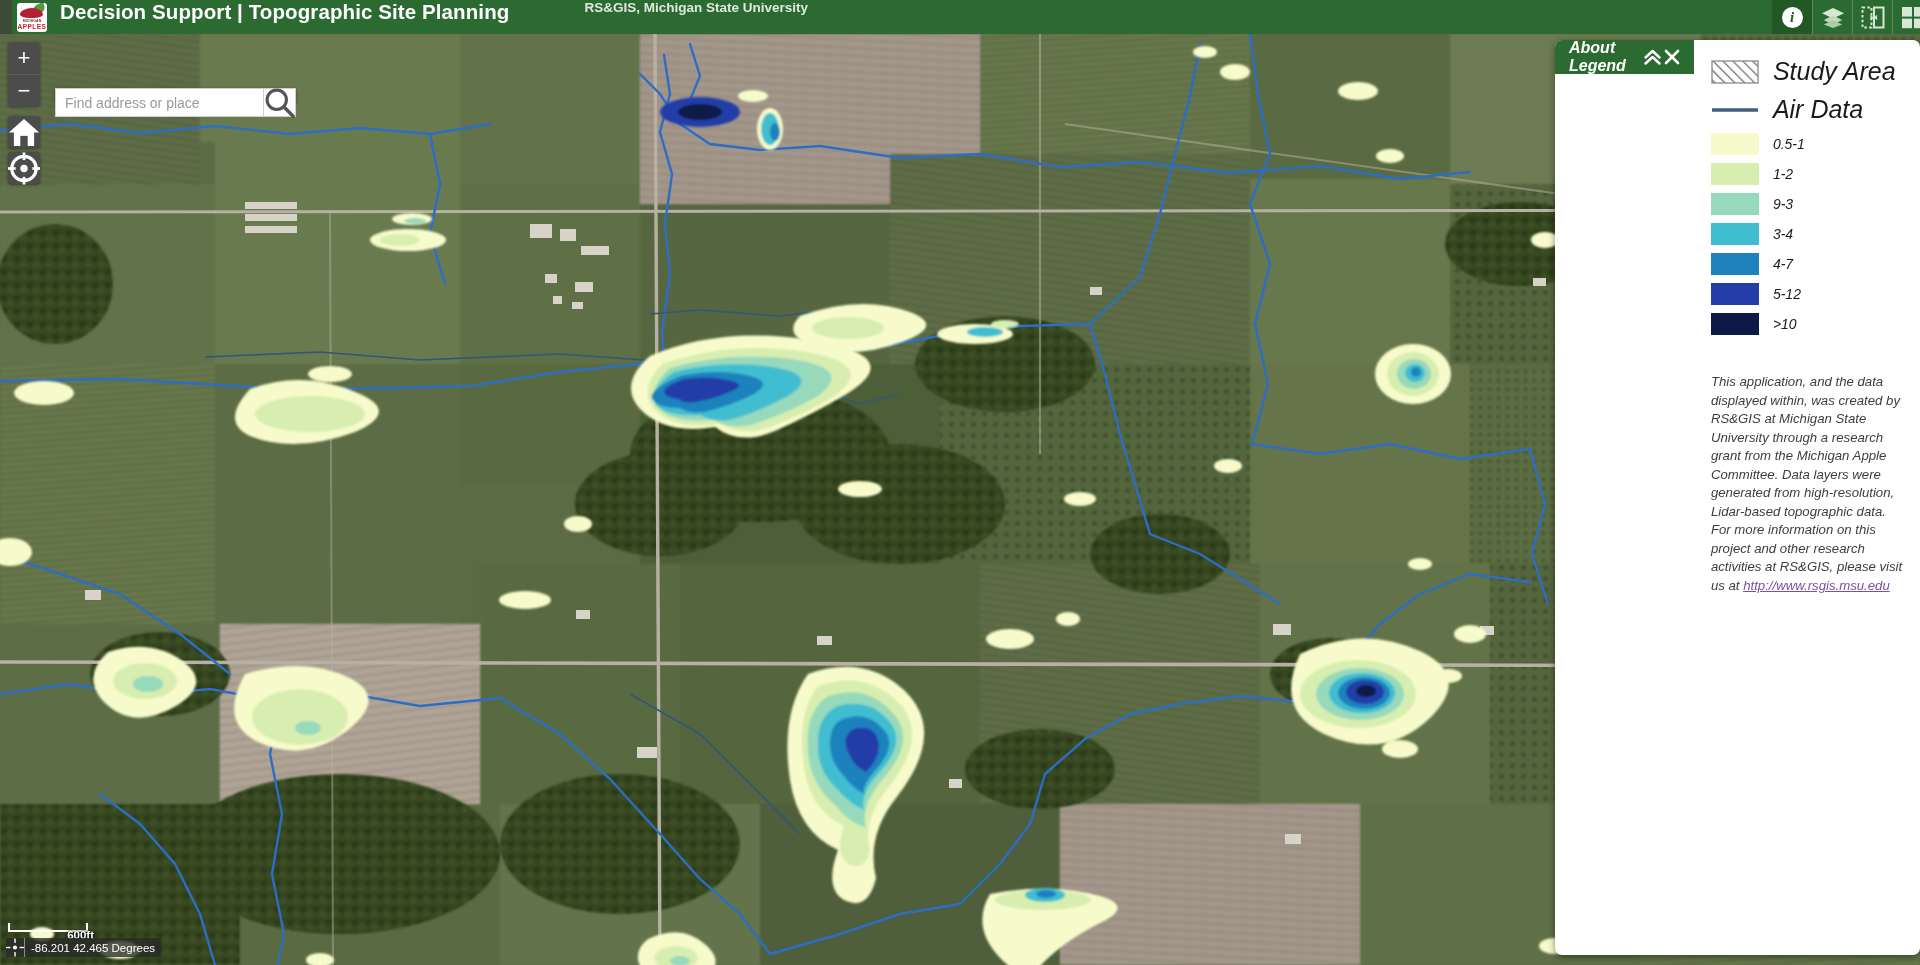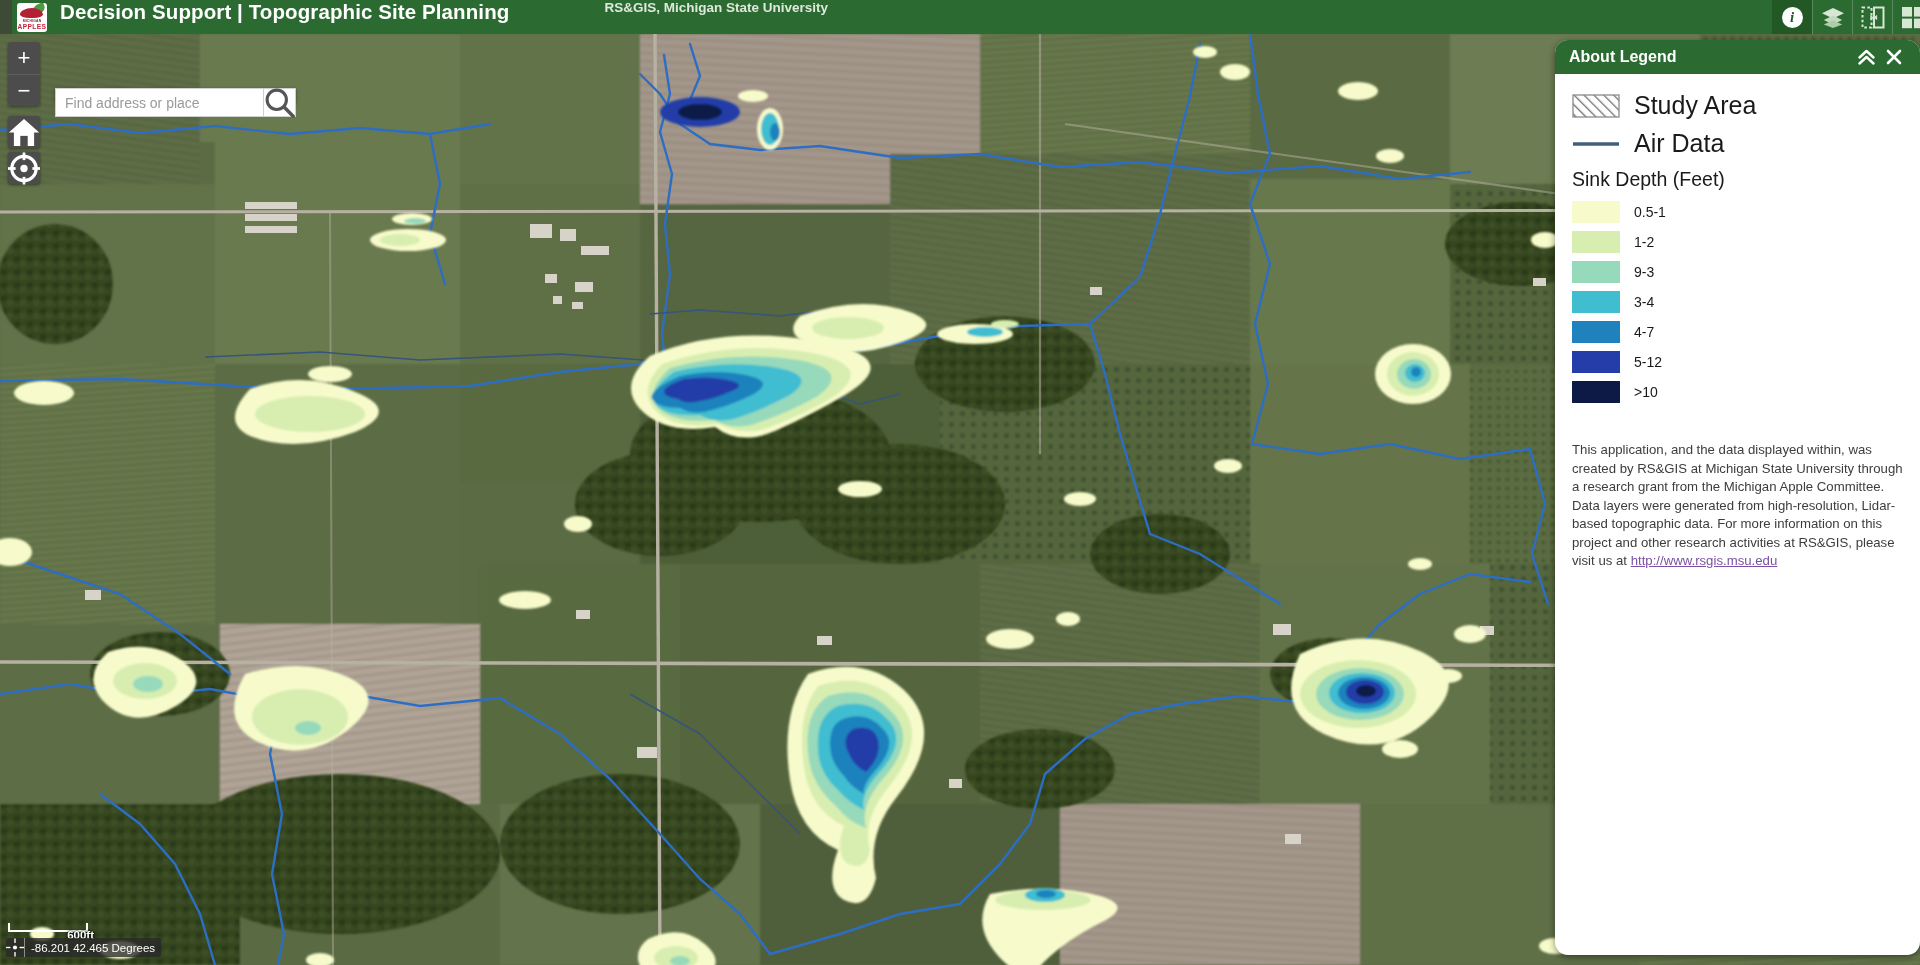--- a/index.html
+++ b/index.html
@@ -67,21 +67,21 @@
     font-weight: bold;
     letter-spacing: .1px;
     white-space: nowrap;
     padding-left: 8px;
   }
   #app-subtitle {
     color: #dfe8dc;
     font-size: 13.5px;
     font-weight: bold;
     white-space: nowrap;
-    margin-left: 95px;
+    margin-left: 75px;
   }
   #header-spacer { flex: 1 1 auto; }
   #header-tools { display: flex; align-items: stretch; height: 34px; flex: 0 0 auto; }
   .htool {
     width: 40px; height: 34px;
     display: flex; align-items: center; justify-content: center;
     cursor: pointer;
     border-left: 1px solid rgba(255,255,255,0.22);
   }
   .htool.active { background: #215824; border-left-color: transparent; }
@@ -193,25 +193,25 @@
     margin-right: 6px;
     cursor: pointer;
   }
 
   
   #legend-panel {
     position: absolute;
     left: 1555px; top: 40px;
     width: 365px; height: 915px;
     background: #ffffff;
-    border-radius: 13px;
+    border-radius: 7px;
     box-shadow: 0 2px 7px rgba(0,0,0,.45);
     overflow: hidden;
     z-index: 50;
-    display: flex; flex-direction: column;
+    display: flex; flex-direction: row; font-style: italic;
   }
   #legend-header {
     height: 34px; flex: 0 0 34px;
     background: #2b6b31;
     display: flex; align-items: center;
     padding: 0 12px 0 14px;
     color: #ffffff;
   }
   #legend-title { font-size: 16px; font-weight: bold; flex: 1 1 auto; }
   .panel-ctl {
@@ -712,21 +712,20 @@
 
       <div class="legend-row">
         <div class="legend-sym">
           <svg width="48" height="14" viewBox="0 0 48 14">
             <line x1="1" y1="7" x2="47" y2="7" stroke="#3f5f7d" stroke-width="3.6"></line>
           </svg>
         </div>
         <div class="legend-label">Air Data</div>
       </div>
 
-      <div id="sink-heading">Sink Depth (Feet)</div>
 
       <div id="depth-list">
           <div class="legend-row depth-row">
             <div class="legend-sym">
               <span class="swatch" style="background: rgb(247, 251, 203);"></span>
             </div>
             <div class="legend-label depth-label">0.5-1</div>
           </div>
           <div class="legend-row depth-row">
             <div class="legend-sym">

